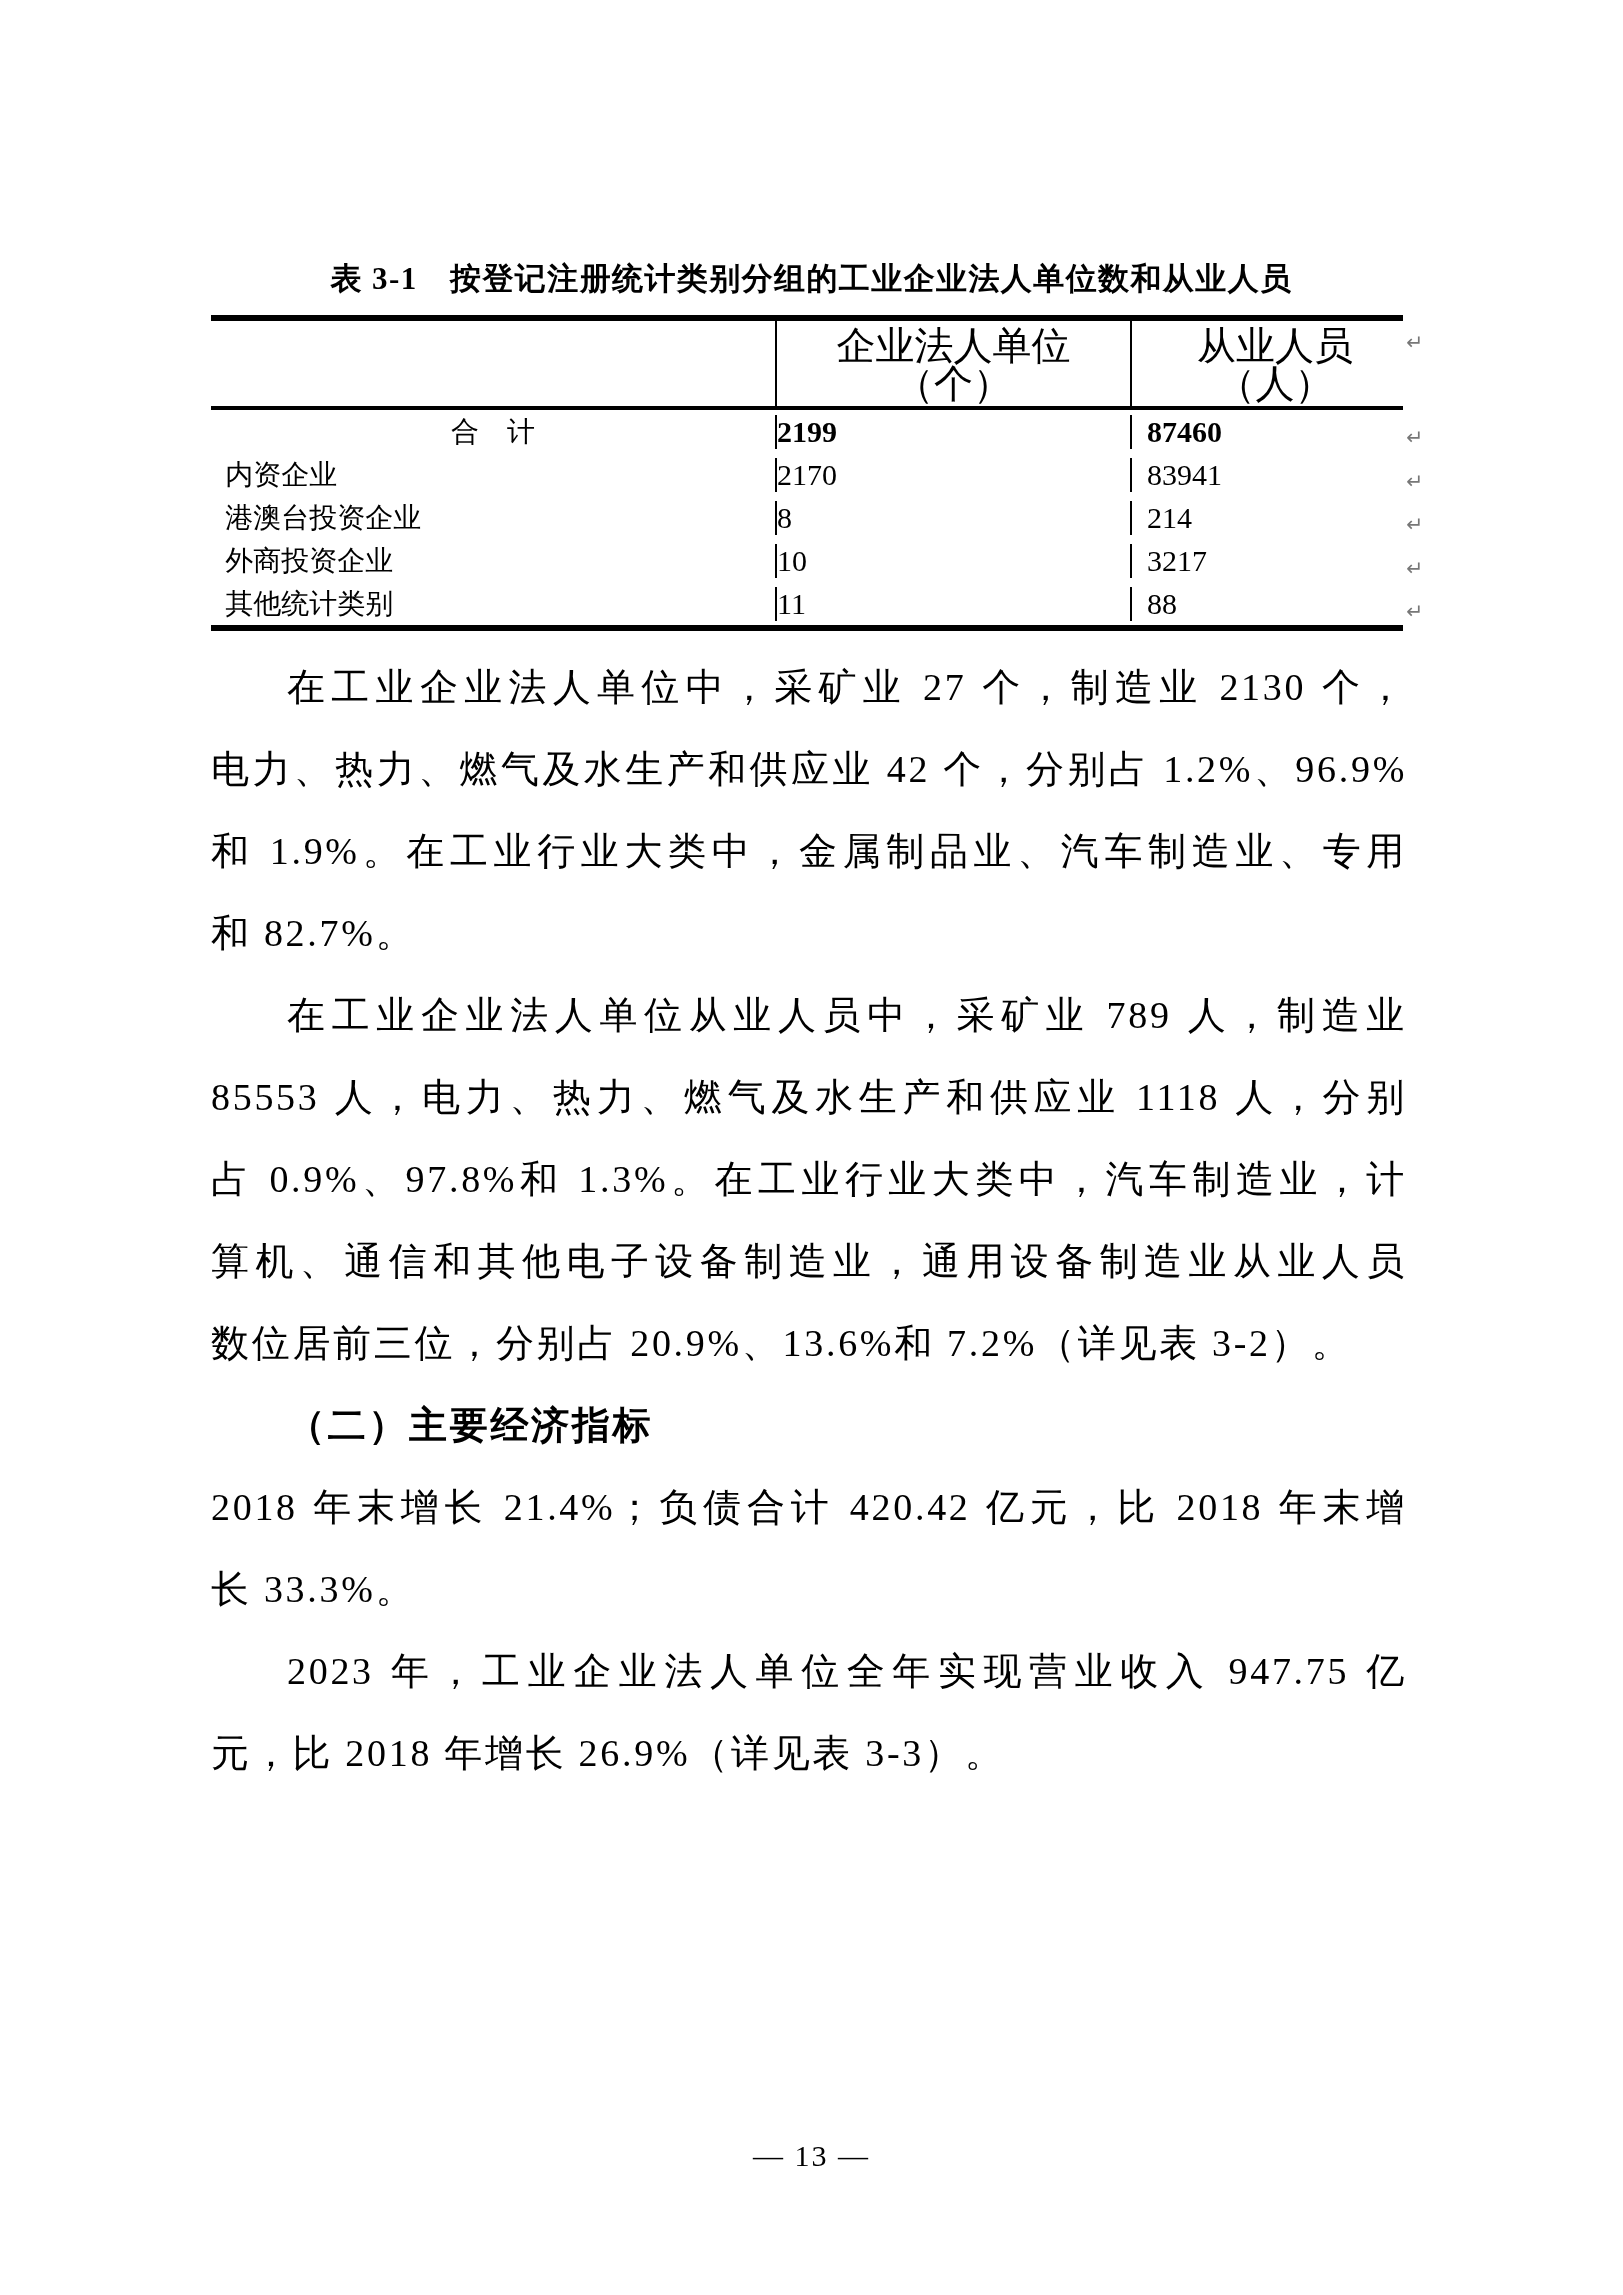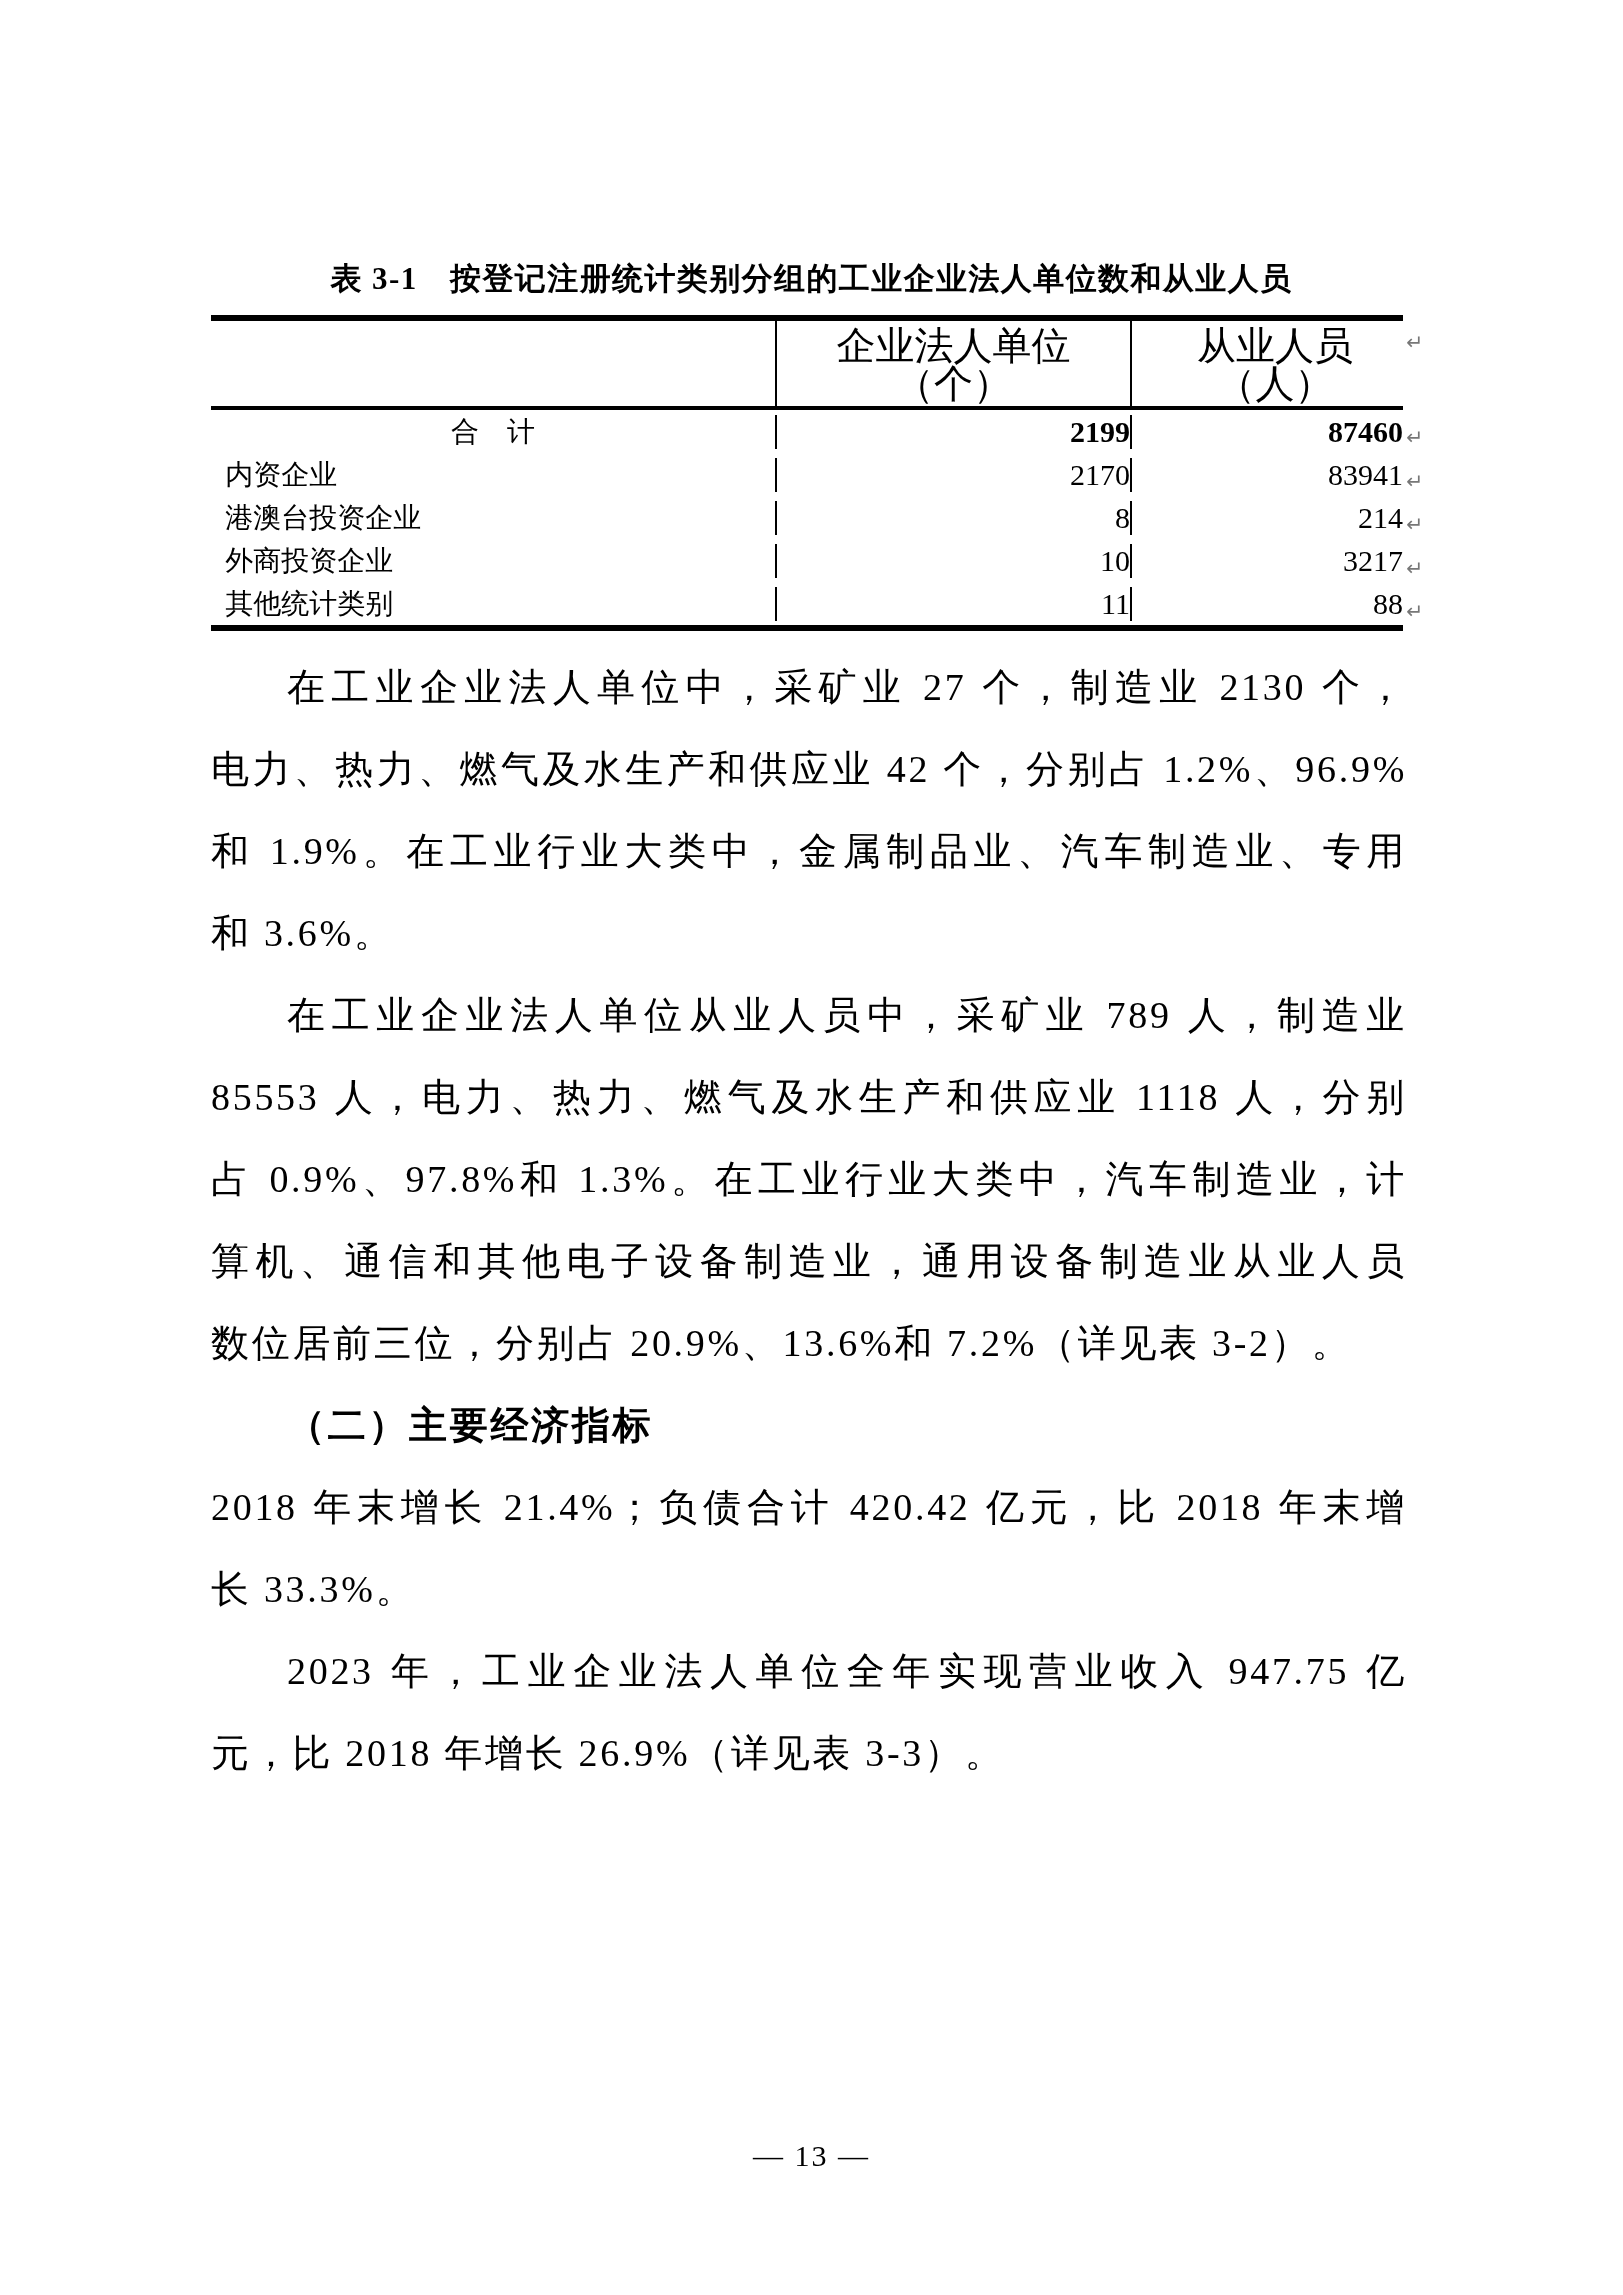--- a/index.html
+++ b/index.html
@@ -30,21 +30,21 @@
   .tbl-inner{position:relative;}
   .thead{display:flex;height:89px;border-bottom:4.1px solid #000;box-sizing:border-box;}
   .trow{display:flex;height:43px;align-items:center;box-sizing:border-box;}
   .c1{width:564px;box-sizing:border-box;}
   .c2{width:357px;border-left:2px solid #000;border-right:2px solid #000;box-sizing:border-box;}
   .c3{flex:1;box-sizing:border-box;padding-left:15px;}
   .thead .c2,.thead .c3{
     text-align:center;font-size:39px;line-height:38px;padding-top:5.5px;
   }
   .trow .c1{padding-left:14.3px;font-size:28px;}
-  .trow .c2,.trow .c3{text-align:right;font-size:30px;}
+  .trow .c2,.trow .c3{text-align:left;font-size:30px;}
   .row-total .c1{padding-left:0;text-align:center;}
   .row-total .c2,.row-total .c3{font-weight:bold;}
   .pmark{
     position:absolute;left:1195px;
     font-size:20.5px;color:#777;
     font-family:"DejaVu Sans","Liberation Sans",sans-serif;
     line-height:20.5px;
   }
   .pm0{top:11px;} .pm1{top:106px;} .pm2{top:150px;} .pm3{top:193px;} .pm4{top:237px;} .pm5{top:280px;}
   
@@ -121,21 +121,21 @@
       <span class="pmark pm3">↵</span>
       <span class="pmark pm4">↵</span>
       <span class="pmark pm5">↵</span>
     </div>
   </div>
 
   <div class="bodytext">
     <div class="ln jl ind">在工业企业法人单位中，采矿业 27 个，制造业 2130 个，</div>
     <div class="ln jl">电力、热力、燃气及水生产和供应业 42 个，分别占 1.2%、96.9%</div>
     <div class="ln jl">和 1.9%。在工业行业大类中，金属制品业、汽车制造业、专用</div>
-    <div class="ln ll">和 3.6%。</div>
+    <div class="ln ll">和 82.7%。</div>
 
     <div class="ln jl ind">在工业企业法人单位从业人员中，采矿业 789 人，制造业</div>
     <div class="ln jl">85553 人，电力、热力、燃气及水生产和供应业 1118 人，分别</div>
     <div class="ln jl">占 0.9%、97.8%和 1.3%。在工业行业大类中，汽车制造业，计</div>
     <div class="ln jl">算机、通信和其他电子设备制造业，通用设备制造业从业人员</div>
     <div class="ln ll">数位居前三位，分别占 20.9%、13.6%和 7.2%（详见表 3-2）。</div>
 
     <div class="ln ll ind hd">（二）主要经济指标</div>
 
     <div class="ln jl">2018 年末增长 21.4%；负债合计 420.42 亿元，比 2018 年末增</div>

